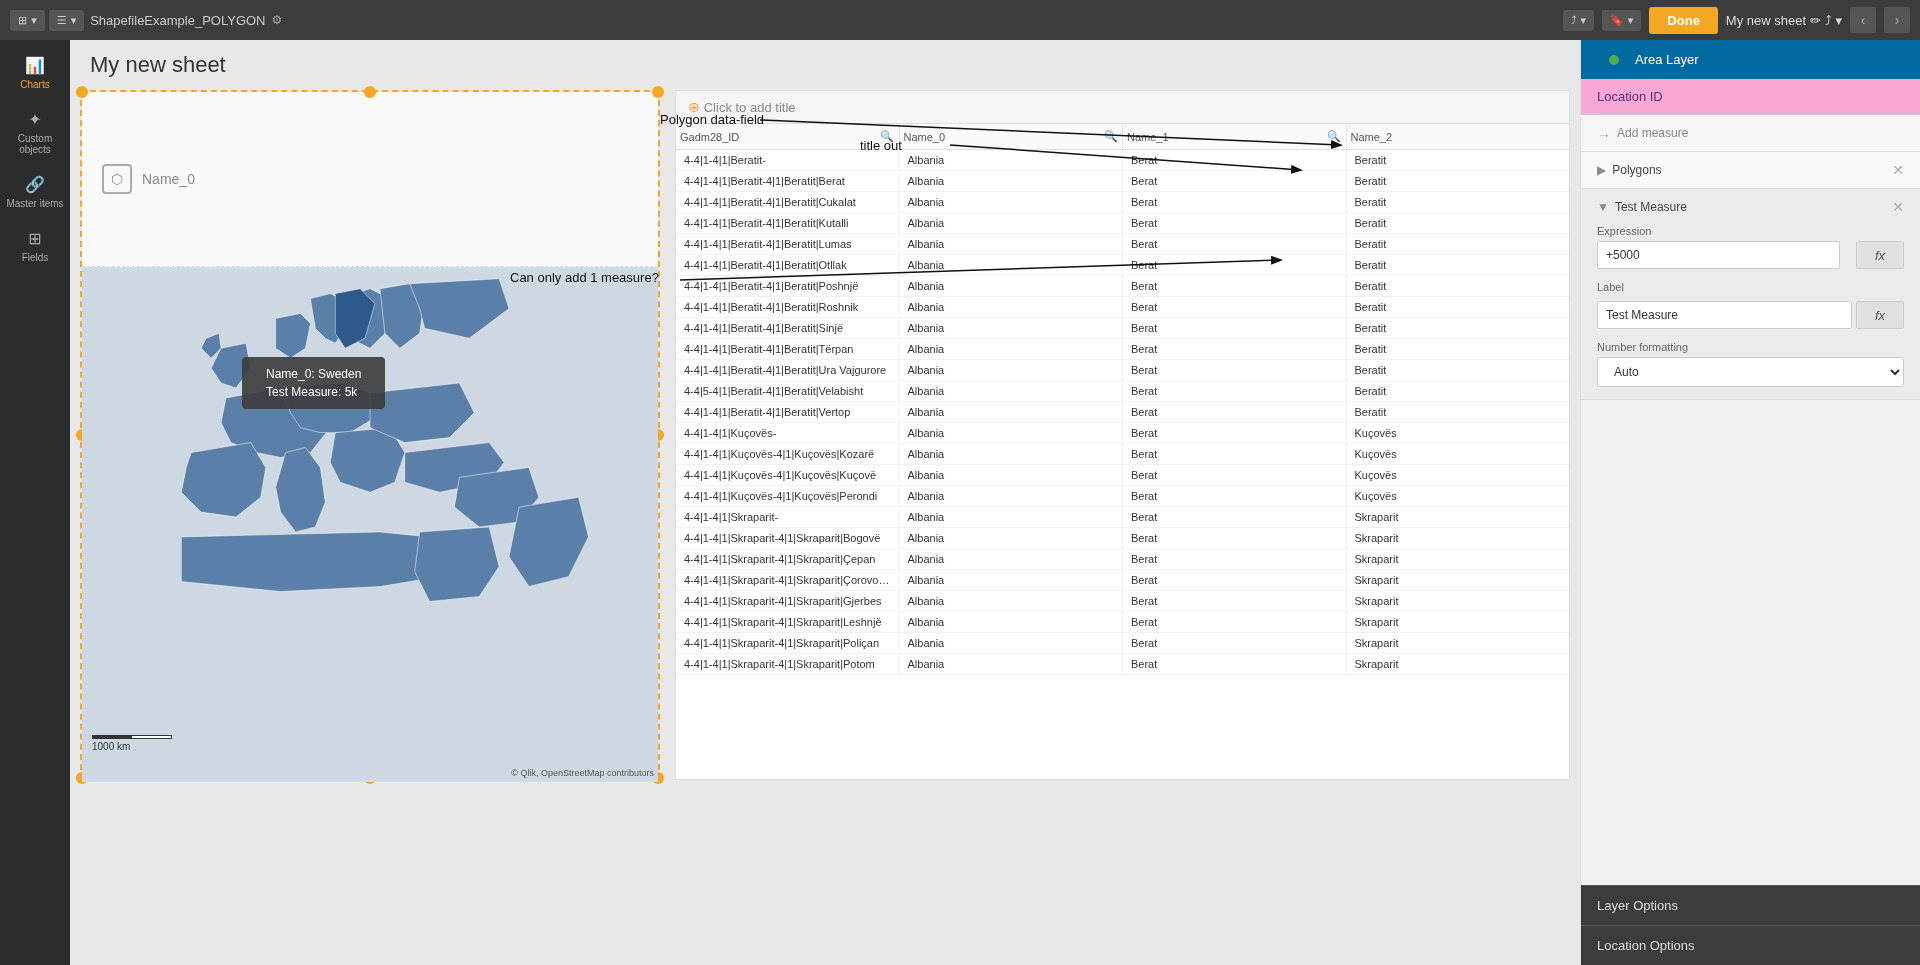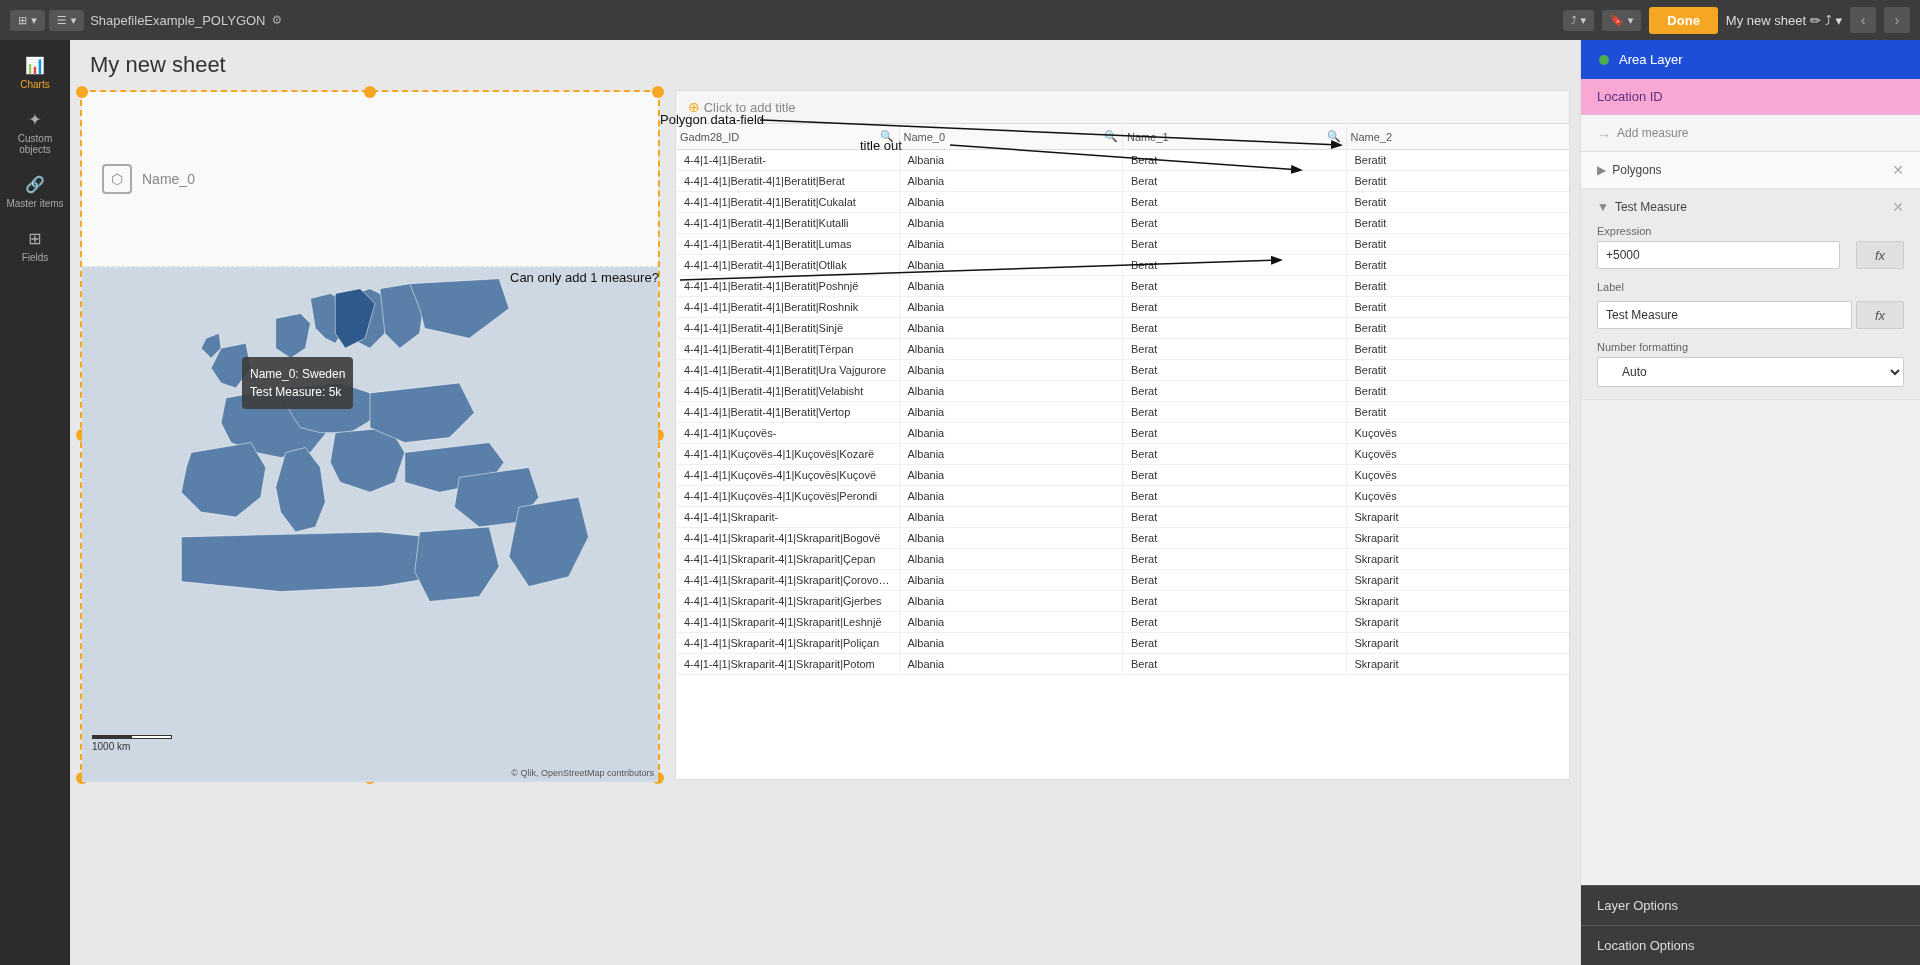--- a/index.html
+++ b/index.html
@@ -170,21 +170,21 @@
       height: 100%;
     }
 
     
     .map-tooltip {
       position: absolute;
       top: 90px;
       left: 160px;
       background: rgba(60,60,60,0.9);
       color: #fff;
-      padding: 8px 8px;
+      padding: 8px 24px;
       border-radius: 4px;
       font-size: 12px;
       line-height: 1.5;
       white-space: nowrap;
       z-index: 10;
     }
 
     
     .map-scale {
       position: absolute;
@@ -288,28 +288,28 @@
       height: calc(965px - 40px);
       background: #f5f5f5;
       border-left: 1px solid #ddd;
       display: flex;
       flex-direction: column;
       overflow: hidden;
     }
 
     
     .panel-section-header {
-      background: #1d4ed8;
+      background: #0369a1;
       color: #fff;
-      padding: 12px 18px;
+      padding: 12px 28px;
       font-size: 13px;
       font-weight: 500;
       display: flex;
       align-items: center;
-      gap: 10px;
+      gap: 16px;
     }
     .panel-dot {
       width: 10px; height: 10px;
       background: #4CAF50;
       border-radius: 50%;
     }
 
     .panel-id-section {
       padding: 10px 16px;
       background: #f5f5f5;
@@ -405,21 +405,21 @@
       background: #fff;
       padding: 6px 8px;
       font-size: 12px;
       border-radius: 2px;
       color: #333;
     }
     .num-format-section { padding: 0 16px 12px; }
     .num-format-select {
       width: 100%;
       border: 1px solid #ccc;
-      padding: 6px 20px;
+      padding: 6px 12px;
       font-size: 12px;
       background: #fff;
       border-radius: 2px;
       color: #333;
       cursor: pointer;
     }
 
     .panel-spacer { flex: 1; background: #f0f0f0; }
 
     

